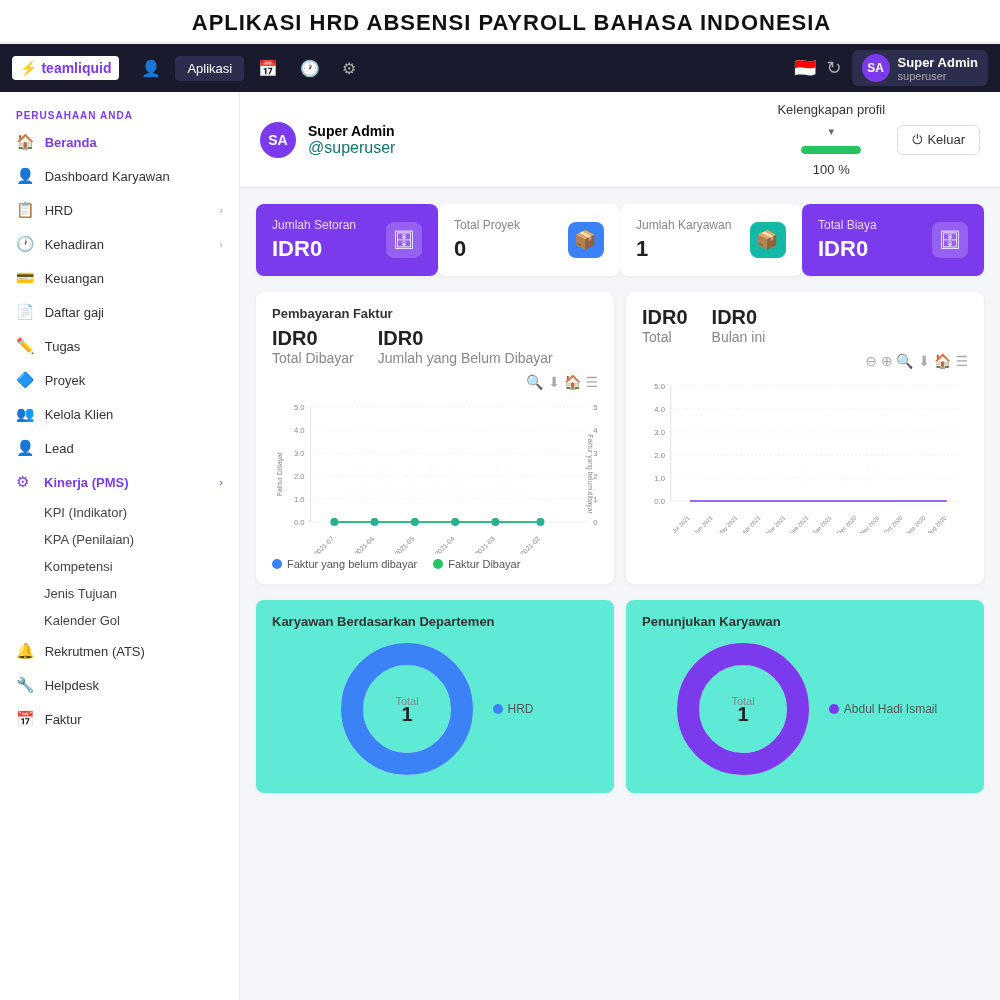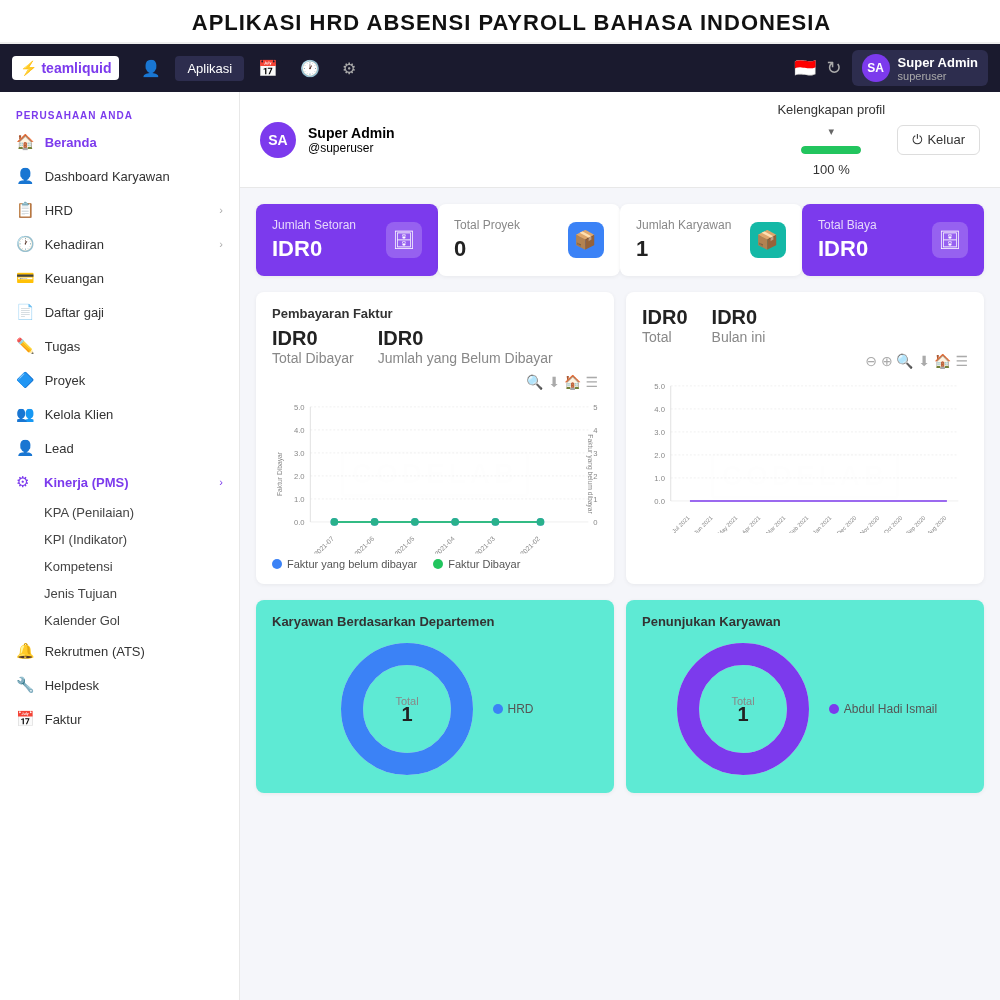--- a/index.html
+++ b/index.html
@@ -163,21 +163,21 @@
       background: #7c3aed;
       border-radius: 50%;
       color: #fff;
       display: flex;
       align-items: center;
       justify-content: center;
       font-size: 14px;
       font-weight: 700;
     }
     .profile-info .pname { font-size: 14px; font-weight: 600; }
-    .profile-info .puser { font-size: 12px; color: #000000; }
+    .profile-info .puser { font-size: 16px; color: #0f766e; }
     .profile-bar-spacer { flex: 1; }
     .profile-completion {
       display: flex;
       align-items: center;
       gap: 8px;
       font-size: 13px;
       color: #333;
       flex-direction: column;
     }
     .profile-completion .dropdown-arrow { color: #666; font-size: 11px; }
@@ -392,24 +392,24 @@
     <div class="sidebar-item">
       <span class="icon">👤</span>
       <span>Lead</span>
     </div>
     <div class="sidebar-item section-active">
       <span class="icon" style="color:#7c3aed">⚙</span>
       <span style="color:#7c3aed; font-weight:600">Kinerja (PMS)</span>
       <span class="chevron" style="color:#7c3aed">›</span>
     </div>
     <div class="sidebar-sub-item">
+      <span>KPI (Indikator)</span>
+    </div>
+    <div class="sidebar-sub-item">
       <span>KPA (Penilaian)</span>
-    </div>
-    <div class="sidebar-sub-item">
-      <span>KPI (Indikator)</span>
     </div>
     <div class="sidebar-sub-item">
       <span>Kompetensi</span>
     </div>
     <div class="sidebar-sub-item">
       <span>Jenis Tujuan</span>
     </div>
     <div class="sidebar-sub-item">
       <span>Kalender Gol</span>
     </div>

